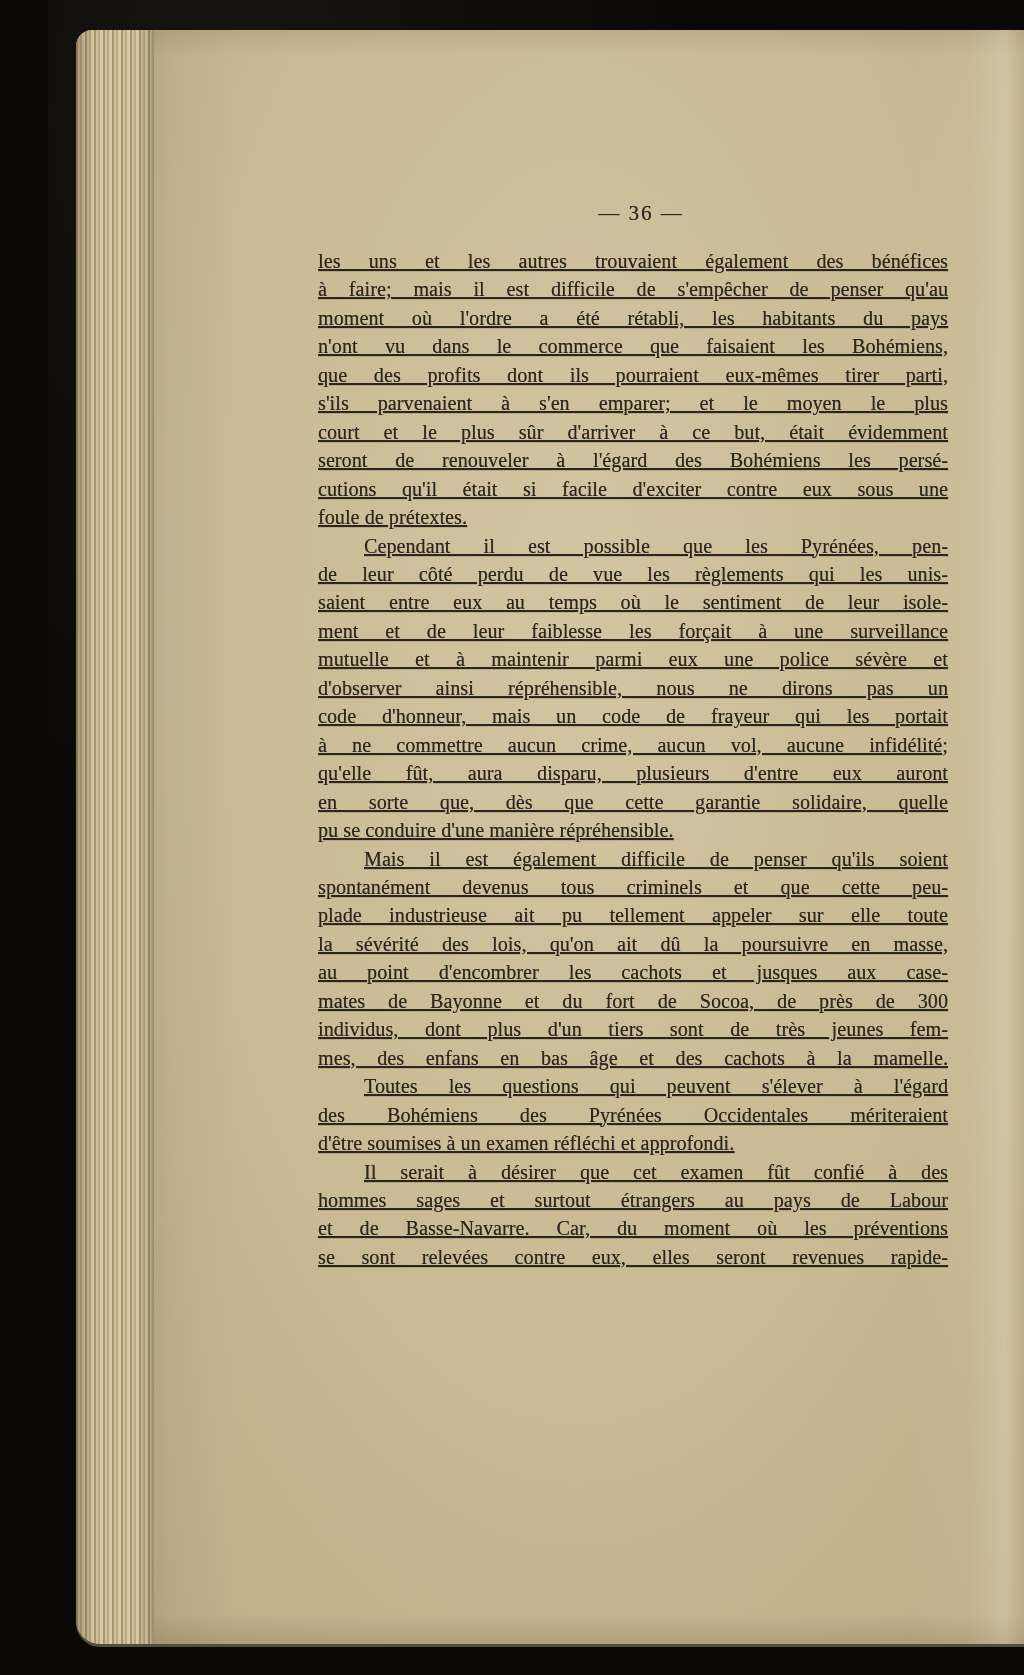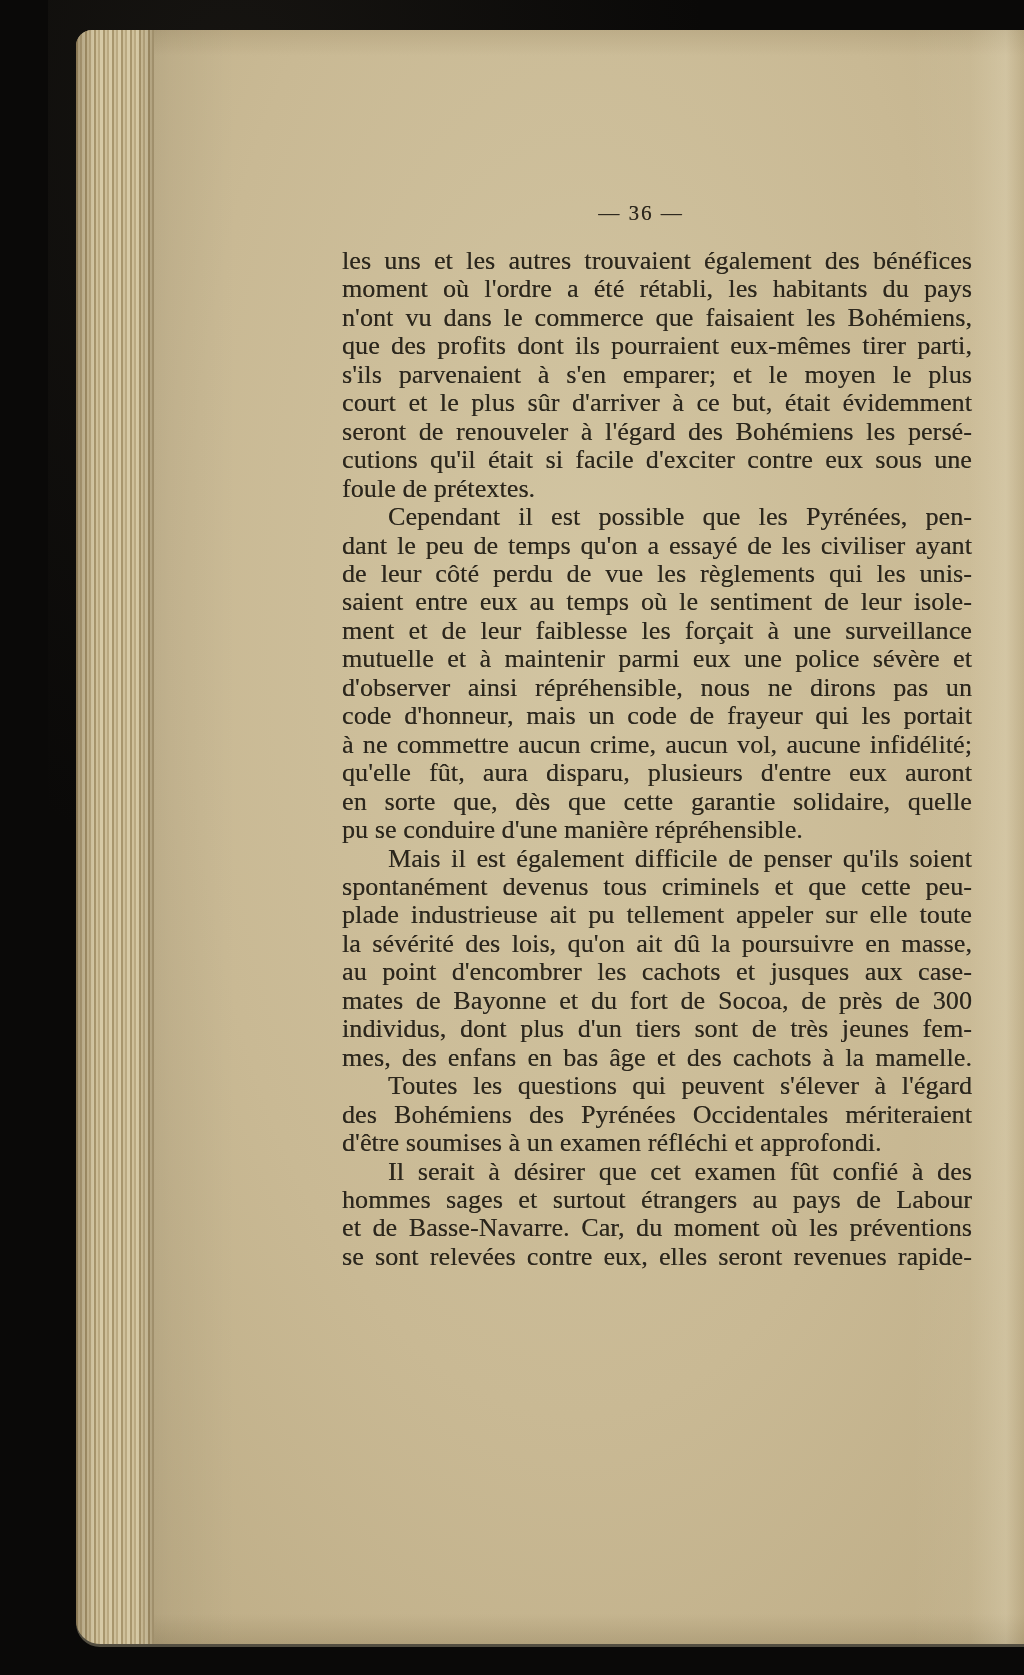--- a/index.html
+++ b/index.html
@@ -82,28 +82,29 @@
     width: 630px;
     text-align: center;
     font-size: 21px;
     letter-spacing: 2px;
     color: var(--ink, #2b261c);
     text-shadow: 0.2px 0.2px 0.4px rgba(43,38,28,0.65);
   }
   
   .text-block {
     position: absolute;
-    left: 294px;
+    left: 270px;
     top: 247px;
     width: 630px;
-    font-size: 26px;
+    font-size: 20px;
     line-height: 28.45px;
     letter-spacing: 0.1px;
     color: var(--ink, #2b261c);
     text-shadow: 0.25px 0.25px 0.4px rgba(43,38,28,0.6);
+    text-decoration: underline;
   }
   .para { margin: 0; }
   .line {
     text-align: justify;
     text-align-last: justify;
   }
   .line.last {
     text-align: right;
     text-align-last: left;
   }
@@ -115,32 +116,32 @@
 <div class="scan">
   <div class="page">
     <div class="edge-stack"></div>
     <div class="fold-shadow"></div>
   </div>
   <div class="next-page"></div>
   <div class="page-number">— 36 —</div>
   <div class="text-block">
       <div class="para">
         <div class="line">les uns et les autres trouvaient également des bénéfices</div>
+        <div class="line">à faire; mais il est difficile de s'empêcher de penser qu'au</div>
         <div class="line">moment où l'ordre a été rétabli, les habitants du pays</div>
         <div class="line">n'ont vu dans le commerce que faisaient les Bohémiens,</div>
         <div class="line">que des profits dont ils pourraient eux-mêmes tirer parti,</div>
         <div class="line">s'ils parvenaient à s'en emparer; et le moyen le plus</div>
         <div class="line">court et le plus sûr d'arriver à ce but, était évidemment</div>
         <div class="line">seront de renouveler à l'égard des Bohémiens les persé-</div>
         <div class="line">cutions qu'il était si facile d'exciter contre eux sous une</div>
         <div class="line last">foule de prétextes.</div>
       </div>
       <div class="para">
         <div class="line indent">Cependant il est possible que les Pyrénées, pen-</div>
-        <div class="line">dant le peu de temps qu'on a essayé de les civiliser ayant</div>
         <div class="line">de leur côté perdu de vue les règlements qui les unis-</div>
         <div class="line">saient entre eux au temps où le sentiment de leur isole-</div>
         <div class="line">ment et de leur faiblesse les forçait à une surveillance</div>
         <div class="line">mutuelle et à maintenir parmi eux une police sévère et</div>
         <div class="line">d'observer ainsi répréhensible, nous ne dirons pas un</div>
         <div class="line">code d'honneur, mais un code de frayeur qui les portait</div>
         <div class="line">à ne commettre aucun crime, aucun vol, aucune infidélité;</div>
         <div class="line">qu'elle fût, aura disparu, plusieurs d'entre eux auront</div>
         <div class="line">en sorte que, dès que cette garantie solidaire, quelle</div>
         <div class="line last">pu se conduire d'une manière répréhensible.</div>

